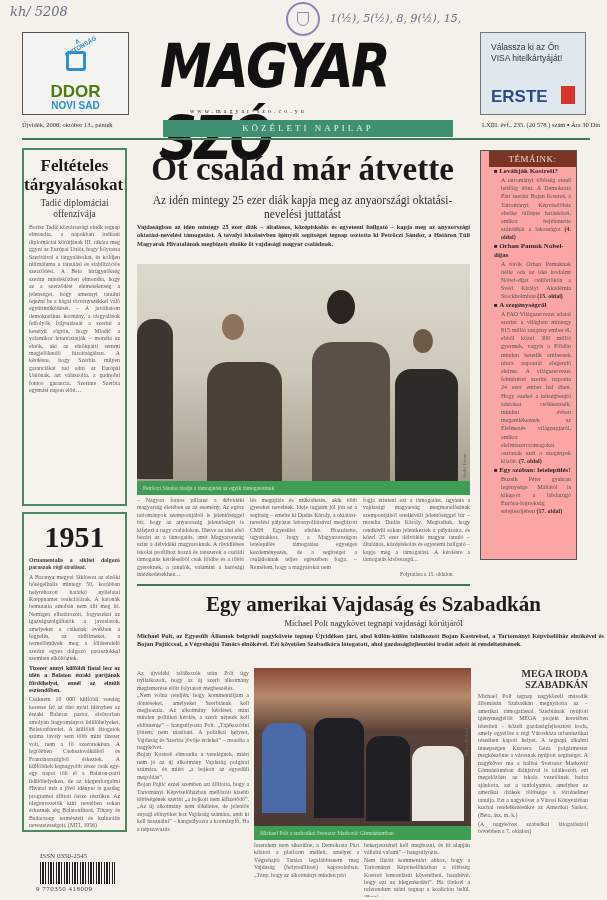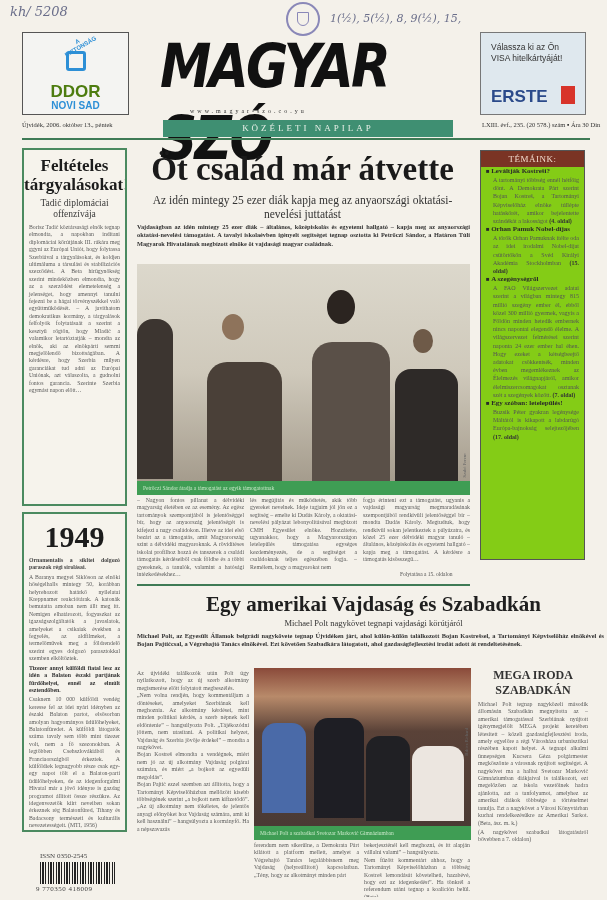--- a/index.html
+++ b/index.html
@@ -28,21 +28,21 @@
   .lbox-title { font-weight: bold; font-size: 17px; text-align:center; line-height: 19px; margin-top: 6px; color:#1c1c1c; }
   .lbox-sub { font-size: 9.5px; text-align:center; line-height: 11px; margin: 4px 0 4px; color:#3a3a3a; }
   .body-text { font-size: 5.8px; line-height: 7.4px; color: #5a5a5a; text-align: justify; padding: 0 5px; }
   .headline { left: 140px; top: 150px; width: 325px; text-align:center; font-size: 33px; font-weight: bold; color: #1a1a1a; line-height: 38px; }
   .subhead { left: 140px; top: 193px; width: 325px; text-align:center; font-size: 11.5px; line-height: 14px; color: #333; }
   .lead { left: 137px; top: 223px; width: 333px; font-size: 6.3px; line-height: 8.3px; font-weight: bold; color: #333; text-align: justify; }
   .photo { overflow: hidden; }
   .caption-green { background: #3f9d54; color: #c8e8c8; font-size: 5.5px; padding-left: 6px; }
   .cols { display:flex; gap: 6px; }
   .col { flex: 1; font-size: 5.8px; line-height: 7.4px; color: #5a5a5a; text-align: justify; }
-  .temaink { left: 480px; top: 150px; width: 105px; height: 410px; border: 1px solid #555; background: #84cc16; }
+  .temaink { left: 480px; top: 150px; width: 97px; height: 410px; border: 1px solid #555; background: #fca5a5; padding-left: 8px; }
   .temaink-head { background: #7a3424; color: #f2ddd0; text-align:center; font-size: 9px; height: 16px; line-height: 16px; letter-spacing: 0.5px; }
   .t-item { padding: 0 5px; }
   .t-title { font-weight: bold; font-size: 7px; color: #2a2a2a; line-height: 9px; }
   .t-title::before { content: "■ "; font-size: 6px; }
   .t-body { padding-left: 7px; font-size: 6px; line-height: 8.2px; color: #555; text-align: justify; }
   .t-body b { color: #333; }
   .h2 { left: 140px; top: 592px; width: 467px; text-align:center; font-size: 21px; font-weight: bold; color:#1f1f1f; }
   .h2sub { left: 140px; top: 618px; width: 467px; text-align:center; font-size: 8.5px; color: #333; }
   .lead2 { left: 137px; top: 632px; width: 467px; font-size: 6.4px; line-height: 8.3px; font-weight:bold; color:#333; text-align: justify; }
   .credit { font-size: 4.5px; color: #666; writing-mode: vertical-rl; transform: rotate(180deg); }
@@ -83,21 +83,21 @@
 <div class="abs issue">LXIII. évf., 235. (20 578.) szám ▪ Ára 30 Din</div>
 <div class="abs rule" style="left:22px;top:138px;width:568px;"></div>
 
 <div class="abs box-green" style="left:22px;top:148px;width:105px;height:358px;overflow:hidden;">
   <div class="lbox-title">Feltételes tárgyalásokat!</div>
   <div class="lbox-sub">Tadić diplomáciai offenzívája</div>
   <div class="body-text">Borisz Tadić köztársasági elnök tegnap elmondta, a napokban indítani diplomáciai kőrútjának III. rákára meg ggyni az Európai Uniót, hogy folytassa Szerbiával a tárgyalásokat, és koldjen ultimáluma a társulási és stabilizációs szerződést. A Beta hírügynökség szerint mindeközben elmondta, hogy az a szerződést elemetelenség a jelenséget, hogy amennyi tanulni fejezni be a hágai törvényszékkel való együttműködését. – A javíthatom demokratikus kormány, a tárgyalások felfolyók folytatásaát a szerint a kesztyű rögtön, hogy Mladić a valamikor letartóztatják – mondta az elnök, aki az elnökpárti semmi megjelölendő bizottságában. A kérdésre, hogy Szerbia milyen garanciákat tud adni az Európai Uniónak, azt válaszolta, a gudnolni fontos garancia. Szerinte Szerbia egymást napon előtt…</div>
 </div>
 
 <div class="abs box-green" style="left:22px;top:512px;width:105px;height:320px;overflow:hidden;">
-  <div class="lbox-title" style="font-size:30px;line-height:34px;">1949</div>
+  <div class="lbox-title" style="font-size:30px;line-height:34px;">1951</div>
   <div class="body-text" style="font-weight:bold;color:#444;margin:3px 0 2px;">Ornamentalis a sikltei dolgozó paraszok régi sírolásai.</div>
   <div class="body-text">A Baranya megyei Siklóson az elnöki hőségelhalls mintegy 50, korábban helyrehozott határkő nyílelatai Kreppnamer reakciótárak. A katonák bemutatta amoban nem állt meg itt. Nemigen elhatározott, fogyaszkat az igazságszolgáltatók a javaslatok, amelyeket a csikaiak években a fegyelés, az aldfilmeket, a termelőművek meg a földrendelő szerint egyes dolgozó parasztokkal szemben elköltöztek.</div>
   <div class="body-text" style="font-weight:bold;color:#333;margin:2px 0;">Tizezer annyi külföldi fiatal lesz az idén a Balaton északi partjának fürdőhelyei, ennél az elmúlt esztendőben.</div>
   <div class="body-text">Csaknem 10 000 külföldi vendég keresse fel az idei nyári idényben az északi Balaton partot, elsősorban amolyan hagyományos üdülőhelyeket, Balatonfüredet. A külföldi látogatók száma tavaly sem több mint tízezer volt, nem a fő szezonokban. A legtöbben Csehszlovákiából és Franciaországból érkeztek. A külföldiek legnagyobb része csak egy-egy napot tölt el a Balaton-parti üdülőhelyeken, de az idegenforgalmi Hivatal már a jövő idényre is gazdag programot állított össze részükre. Az idegenvezetők kiírt neveiben sokan érkeznek rég Balatonfüred, Tihany és Badacsony természeti és kulturális nevezetességeit. (MTI, 1956)</div>
 </div>
 
 <div class="abs" style="left:40px;top:852px;font-size:7px;color:#444;">ISSN 0350-2545</div>
 <div class="abs barcode"></div>
 <div class="abs" style="left:36px;top:885px;font-size:7px;color:#444;letter-spacing:0.5px;">9 770350 418009</div>
 
@@ -162,16 +162,16 @@
   <div class="abs" style="left:158px;top:78px;width:52px;height:75px;background:#ece6e0;border-radius:14px 14px 0 0;"></div>
   <div class="abs credit" style="right:2px;top:60px;">Babics Richard</div>
 </div>
 <div class="abs caption-green" style="left:254px;top:826px;width:217px;height:14px;line-height:14px;">Michael Polt a szabadkai Svetozar Marković Gimnáziumban</div>
 
 <div class="abs col" style="left:254px;top:842px;width:105px;height:55px;overflow:hidden;">ferendum nem sikerülne, a Demokrata Párt kilátott a platform mellett, amelyet a Végrehajtó Tanács legalábbisnem meg Vajdaság (helyreállított) kapcsolatban. „Tény, hogy az alkotmányt minden párt</div>
 <div class="abs col" style="left:364px;top:842px;width:106px;height:55px;overflow:hidden;white-space:pre-line;">bekerjeszténél kell meghozni, és itt alapján vállalni valami” – hangsúlyozta.
 Nem fűzött kommentárt ahhoz, hogy a Tartományi Képviselőházban a többség Kostreš lemondását követelheti, hazabévé, hogy ezt az idegenkedést”. Ha tönkrél a referendum utáni tegnap a koalíción belül. (Beta)</div>
 
 <div class="abs" style="left:478px;top:668px;width:110px;height:230px;overflow:hidden;">
-  <div style="font-size:12px;font-weight:bold;text-align:center;color:#333;margin:0 0 3px;">MEGA IRODA SZABADKÁN</div>
+  <div style="font-size:10px;font-weight:bold;text-align:right;color:#333;margin:0 0 3px;">MEGA IRODA SZABADKÁN</div>
   <div class="col">Michael Polt tegnap nagyközeli második állomásán Szabadkán megnyitotta az – amerikai támogatással Szerbiának nyújtott igénymegjelölt MEGA projekt keretében létesített – közeli gazdaságfejlesztési iroda, amely egyelőre a régi Városháza urbanisztikai részében kapott helyet. A tegnapi alkalmi ünnepségen Kucsera Géza polgármester megköszönte a városnak nyújtott segítséget. A nagykövet ma a halbai Svetozar Marković Gimnáziumban diákjaival is találkozott, ezt megelőzően az iskola vezetőinek hadra ajánlotta, azt a tanfolyamot, amelyhez az amerikai diákok többsége a történelmet tanulja. Ezt a nagykövet a Városi Könyvtárban kuchai rendelkezésükre az Amerikai Sarkot. (Beta, ász. m. k.)</div>
   <div class="col" style="margin-top:2px;">(A nagykövet szabadkai látogatásáról bővebben a 7. oldalon)</div>
 </div>
 
 </body></html>

